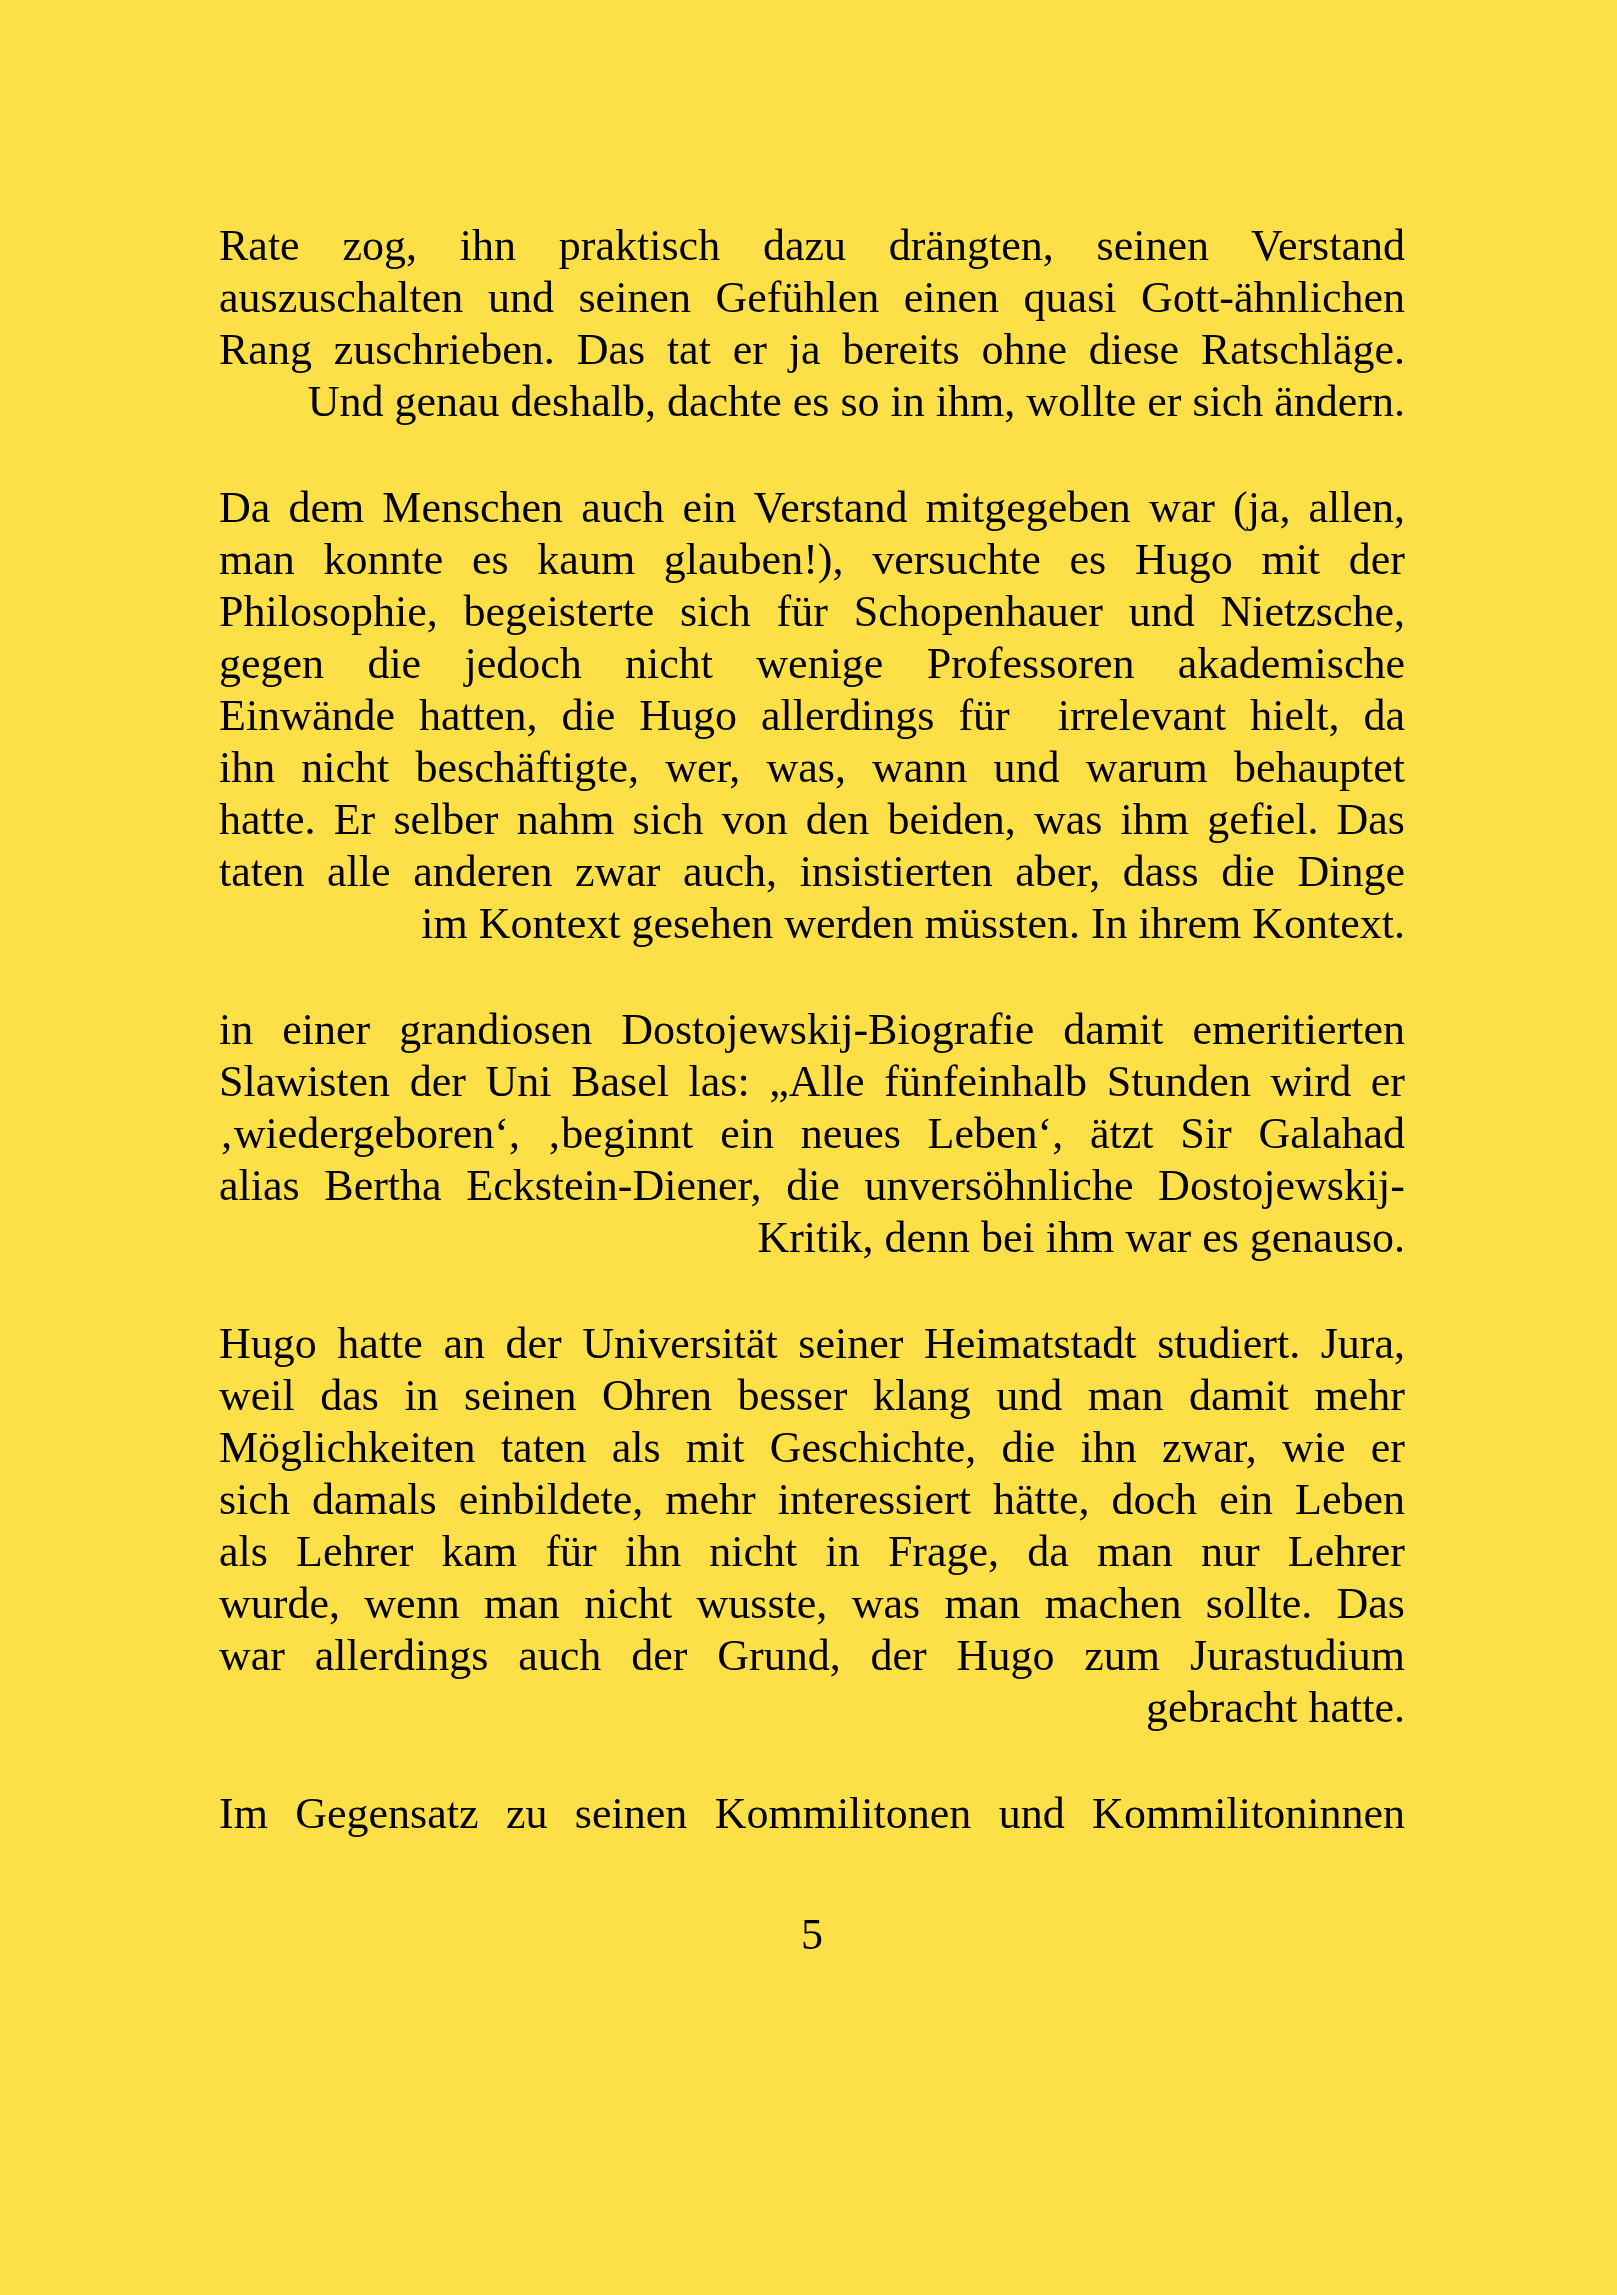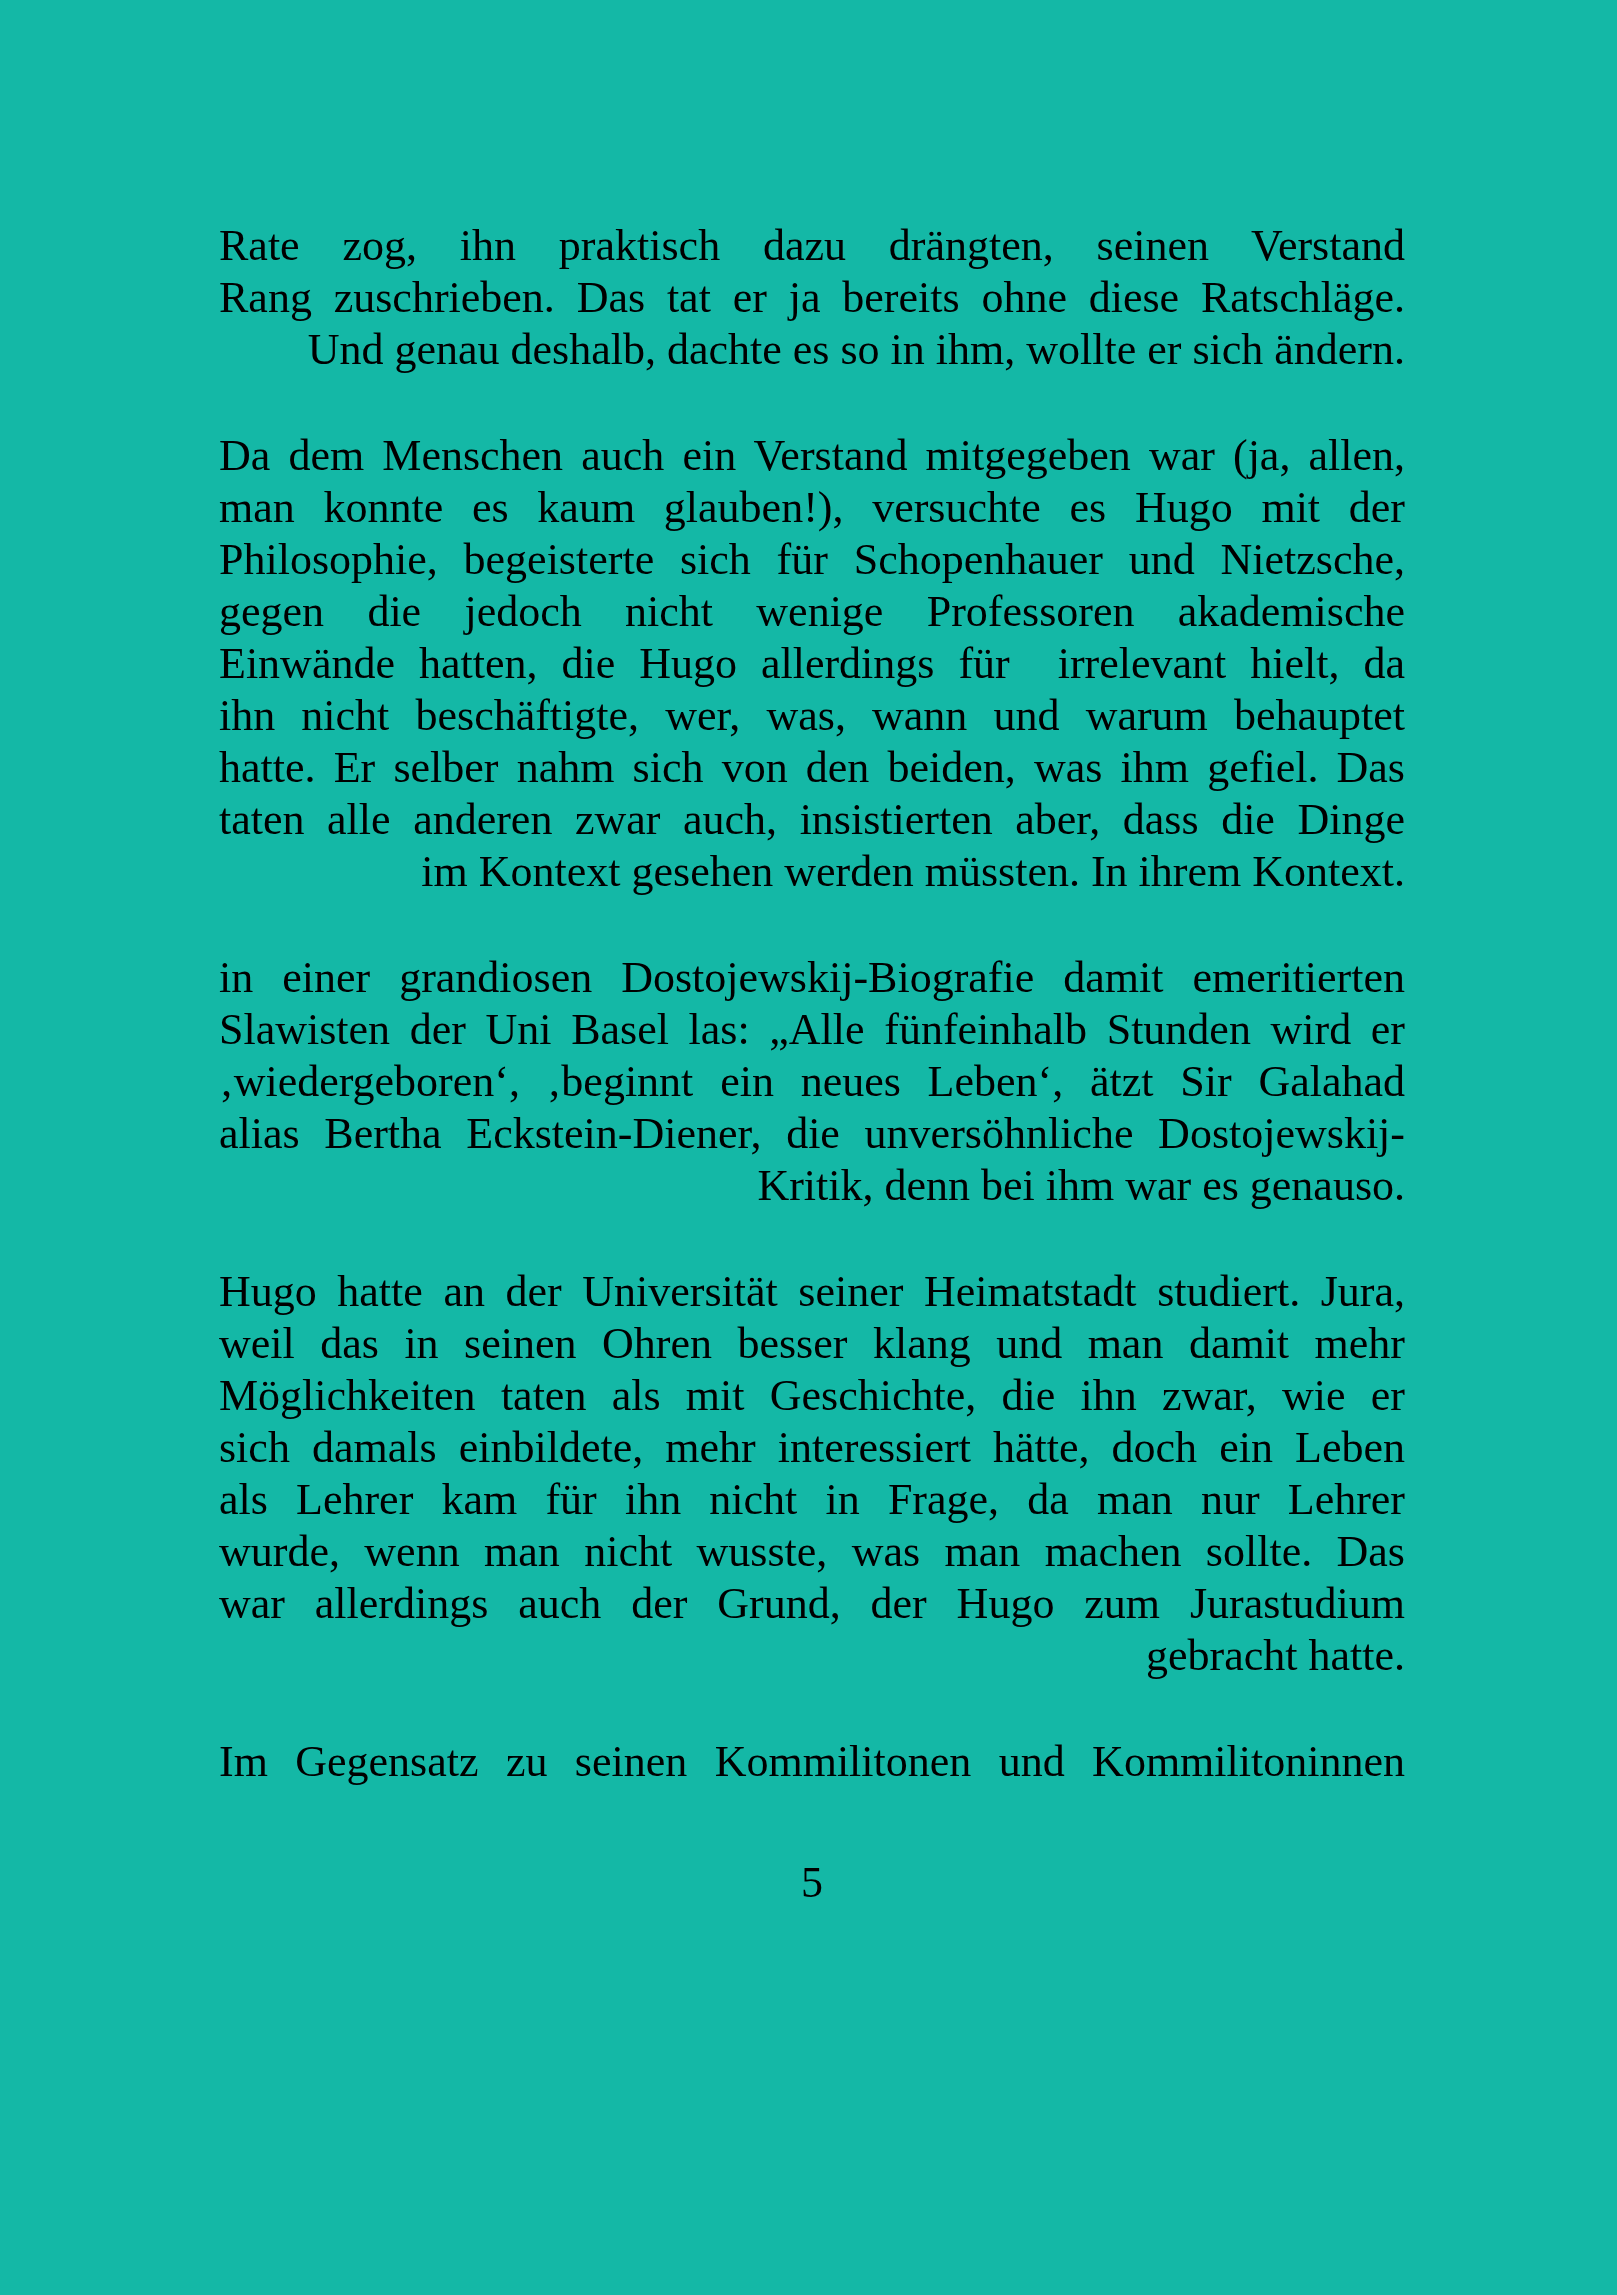--- a/index.html
+++ b/index.html
@@ -12,21 +12,21 @@
     height: 2295px;
     font-family: "Liberation Serif", "DejaVu Serif", serif;
     color: #000000;
     overflow: hidden;
   }
   .page {
     box-sizing: border-box;
     width: 1618px;
     height: 2295px;
     padding: 220px 213px 0 219px;
-    background: #14b8a6;
+    background: #fde047;
   }
   .text-column {
     width: 1186px;
   }
   .para {
     margin: 0 0 54px 0;
     font-size: 44px;
     line-height: 52px;
     text-align: justify;
   }
@@ -48,20 +48,21 @@
   }
 </style>
 </head>
 <body>
 
 <div class="page">
   <main class="text-column">
 
   <p class="para">
         <span class="line">Rate zog, ihn praktisch dazu drängten, seinen Verstand</span>
+        <span class="line">auszuschalten und seinen Gefühlen einen quasi Gott-ähnlichen</span>
         <span class="line">Rang zuschrieben. Das tat er ja bereits ohne diese Ratschläge.</span>
         <span class="line last">Und genau deshalb, dachte es so in ihm, wollte er sich ändern.</span>
       </p>
       <p class="para">
         <span class="line">Da dem Menschen auch ein Verstand mitgegeben war (ja, allen,</span>
         <span class="line">man konnte es kaum glauben!), versuchte es Hugo mit der</span>
         <span class="line">Philosophie, begeisterte sich für Schopenhauer und Nietzsche,</span>
         <span class="line">gegen die jedoch nicht wenige Professoren akademische</span>
         <span class="line">Einwände hatten, die Hugo allerdings für&nbsp; irrelevant hielt, da</span>
         <span class="line">ihn nicht beschäftigte, wer, was, wann und warum behauptet</span>

